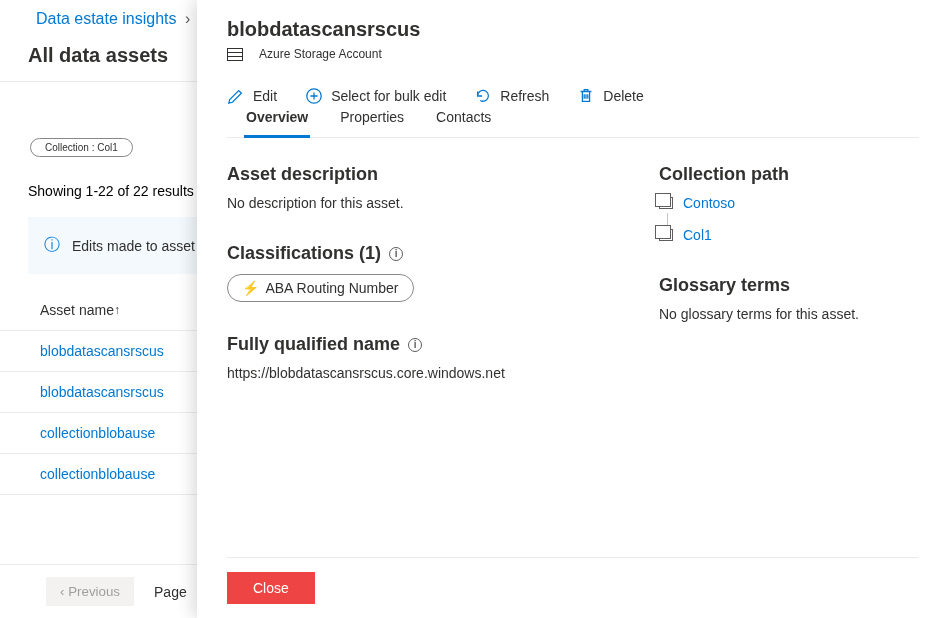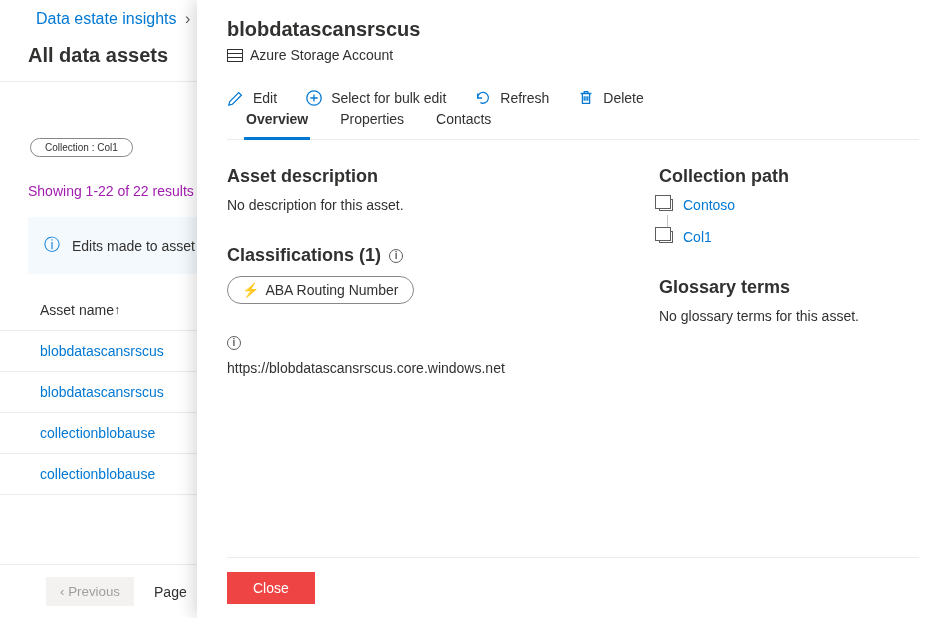--- a/index.html
+++ b/index.html
@@ -45,21 +45,21 @@
     border: 1px solid #8a8886;
     border-radius: 14px;
     padding: 3px 14px;
     font-size: 10px;
     color: #323130;
     background: #fff;
     cursor: pointer;
   }
   .result-count {
     padding: 16px 0 14px 28px;
-    color: #a21caf;
+    color: #000000;
     white-space: nowrap;
   }
   .edits-box {
     margin: 4px 0 20px 28px;
     background: #f3f9fd;
     padding: 18px 8px 18px 16px;
     display: flex;
     align-items: center;
     gap: 12px;
     white-space: nowrap;
@@ -106,21 +106,21 @@
     width: 752px;
     height: 100%;
     background: #fff;
     box-shadow: -4px 0 16px rgba(0,0,0,0.15);
     z-index: 5;
     padding: 18px 30px 0 30px;
     display: flex;
     flex-direction: column;
   }
   .fly-title { font-size: 20px; font-weight: 600; margin-bottom: 6px; }
-  .fly-sub { display: flex; align-items: center; gap: 7px; color: #323130; font-size: 14px; margin-bottom: 26px;}
+  .fly-sub { display: flex; align-items: center; gap: 16px; color: #323130; font-size: 12px; margin-bottom: 26px;}
   .stor-ic {
     width: 16px; height: 13px; border: 1px solid #323130;
     position: relative;
   }
   .stor-ic::before, .stor-ic::after {
     content: ""; position: absolute; left: 0; right: 0; height: 1px; background: #323130;
   }
   .stor-ic::before { top: 3px; } .stor-ic::after { top: 7px; }
 
   .cmd-bar { display: flex; gap: 28px; margin-bottom: 4px; }
@@ -259,20 +259,21 @@
           <span>Classifications (1)</span>
           <span class="info-sm">i</span>
         </h3>
         <span class="tag">
           <span class="bolt">⚡</span>
           <span>ABA Routing Number</span>
         </span>
       </div>
       <div class="sect">
         <h3 class="sect-h">
+          <span>Fully qualified name</span>
           <span class="info-sm">i</span>
         </h3>
         <div class="muted">https://blobdatascansrscus.core.windows.net</div>
       </div>
     </div>
     <div class="col-right">
       <div class="sect">
         <h3 class="sect-h">Collection path</h3>
         <div class="cpath">
           <span class="coll-ic"></span>

